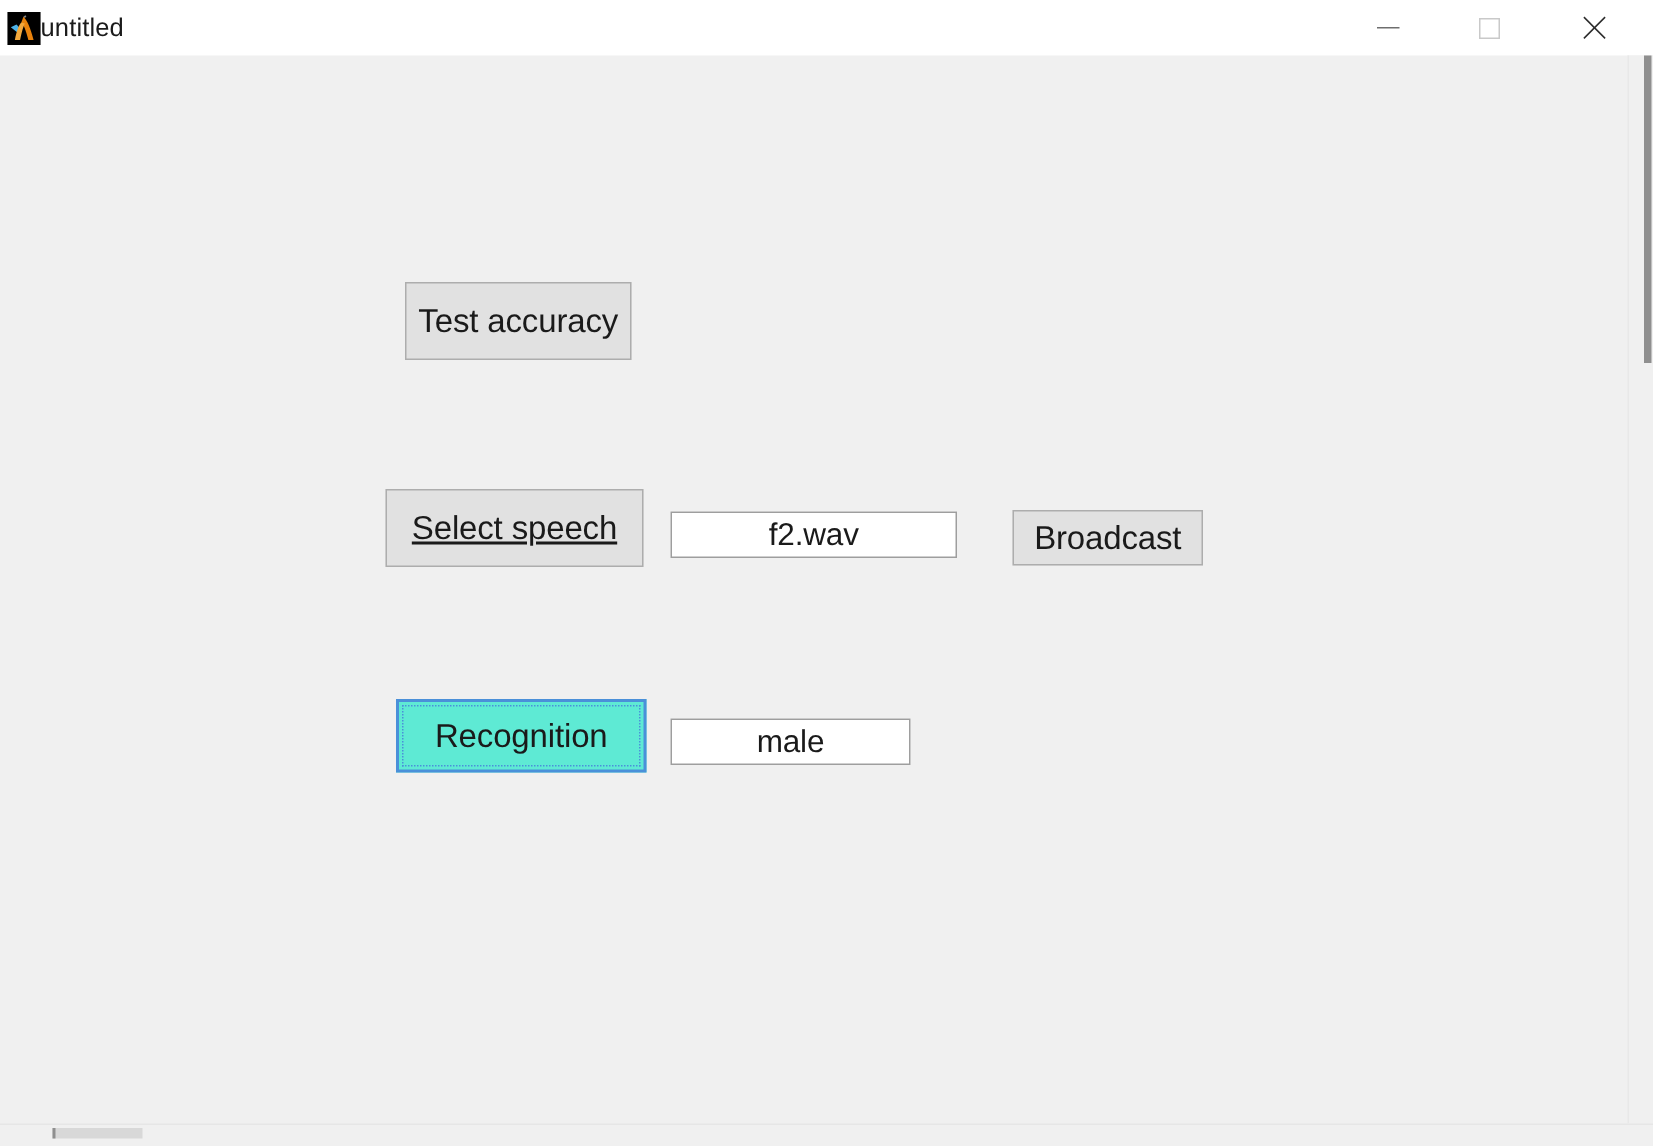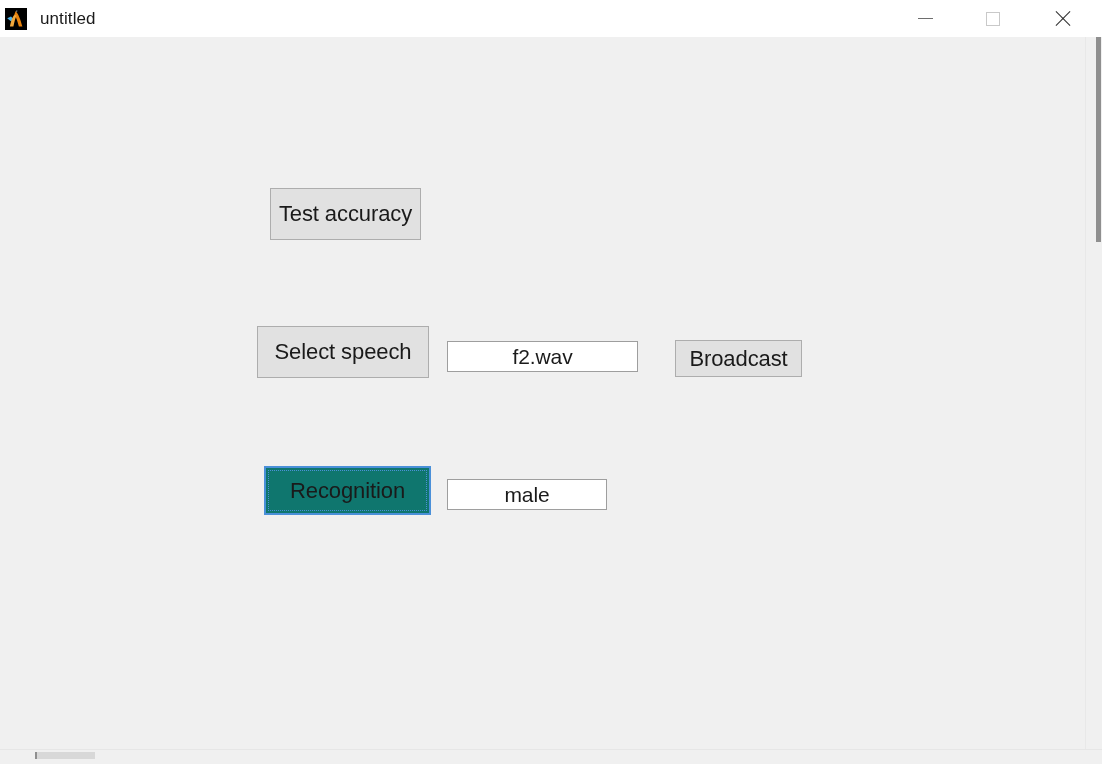--- a/index.html
+++ b/index.html
@@ -41,21 +41,21 @@
     height: 22px;
     margin-left: 5px;
     background: #000000;
     position: relative;
     flex: 0 0 auto;
     overflow: hidden;
   }
   #app-icon svg { display: block; }
 
   #window-title {
-    margin-left: 13px;
+    margin-left: 0;
     font-size: 17px;
     color: #1b1b1b;
     font-family: "Liberation Sans", sans-serif;
     letter-spacing: 0.1px;
     line-height: 1;
     white-space: nowrap;
   }
 
   #window-controls {
     margin-left: auto;
@@ -131,21 +131,21 @@
   }
 
   .pushbutton {
     background: #e1e1e1;
     border: 1px solid #adadad;
     font-size: 22px;
     letter-spacing: -0.1px;
   }
 
   .pushbutton.focused {
-    background: #0f766e;
+    background: #5eead4;
     border: 2px solid #4a90d9;
     outline: none;
   }
   .pushbutton.focused .focus-ring {
     position: absolute;
     left: 2px;
     top: 2px;
     right: 2px;
     bottom: 2px;
     border: 1px dotted #4a90d9;
@@ -176,20 +176,21 @@
     width: 194px;
     height: 31px;
   }
 
   
   #btn-select-speech {
     left: 257px;
     top: 289px;
     width: 172px;
     height: 52px;
+    text-decoration: underline;
   }
   #field-speech-file {
     left: 447px;
     top: 304px;
     width: 191px;
     height: 31px;
   }
   #btn-broadcast {
     left: 675px;
     top: 303px;

